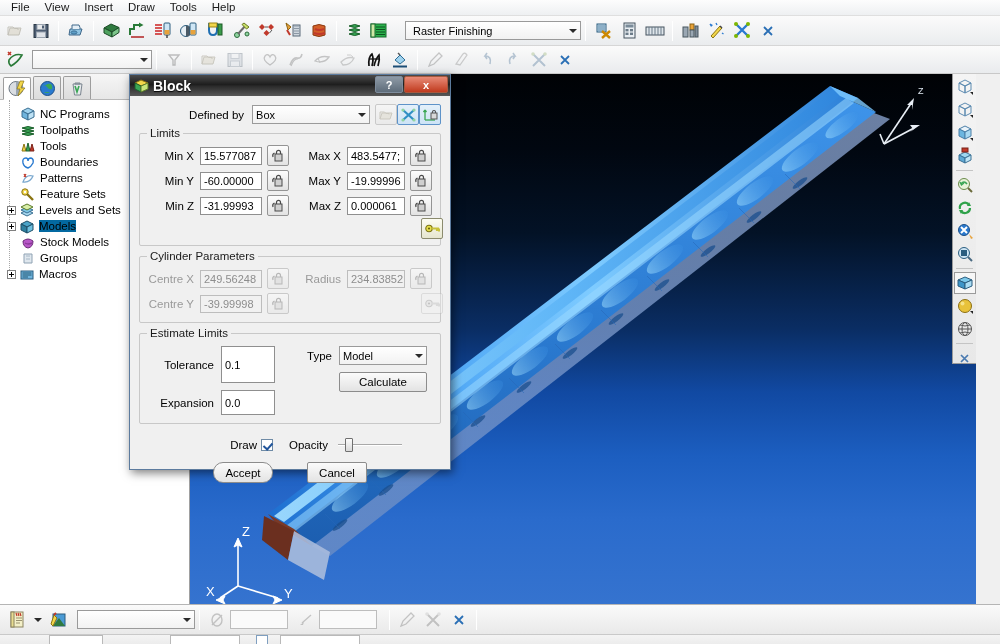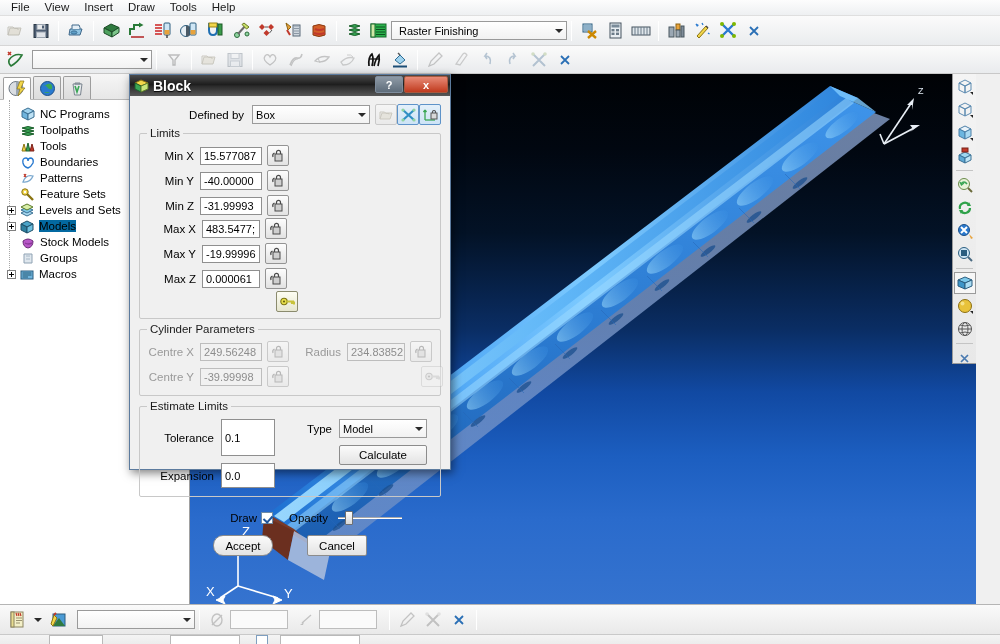--- a/index.html
+++ b/index.html
@@ -54,21 +54,21 @@
     display: flex; align-items: center; position: relative;
     font-size: 11px; padding-left: 3px;
     background: linear-gradient(#ffffff,#f2f2f2);
   }
   .combo .arrow {
     position: absolute; right: 3px; top: 50%; transform: translateY(-50%);
     width: 0; height: 0; border-left: 4px solid transparent;
     border-right: 4px solid transparent; border-top: 4px solid #2a2a2a;
   }
   .combo.lg { width: 120px; }
-  .strategy-combo { width: 176px; margin-left: 2px; }
+  .strategy-combo { width: 176px; margin-left: 16px; }
   .strategy-combo .lbl { padding-left: 22px; color: #000; }
 
   
   .sidebar {
     position: absolute; left: 0; top: 74px; width: 190px; height: 530px;
     background: #ffffff; border-right: 1px solid #a0a0a0;
   }
   .sbtabs {
     height: 26px; background: linear-gradient(#f6f6f6,#e7e7e7);
     display: flex; align-items: center; padding: 2px 0 0 3px;
@@ -945,37 +945,37 @@
                 <rect x="8" y="5" width="6" height="6" fill="#d8d8d8" stroke="#555"></rect>
                 <path d="M9.5 5 V3.6 A1.6 1.6 0 0 1 12.5 3.6 V5" fill="none" stroke="#555" stroke-width="1.1"></path>
               </svg>
           </div>
         </div>
       </div>
 
       <div class="grp" style="padding-top:11px;padding-bottom:6px;">
         <span class="gtitle">Limits</span>
 
-        <div style="display:flex;flex-direction:column;">
+        <div style="display:flex;">
 
           <div style="flex:none;width:145px;">
             <div class="row" style="margin-bottom:4px;">
               <span class="lab" style="width:46px;text-align:right;margin-right:6px;">Min X</span>
               <div class="tfield" style="width:62px;">15.577087</div>
               <div class="lockbtn" style="margin-left:5px;">
                 <svg width="14" height="14" viewBox="0 0 14 14">
                     <rect x="4" y="5" width="7" height="7" fill="#cfcfcf" stroke="#4a4a4a"></rect>
                     <path d="M5.5 5 V3.4 A1.8 1.8 0 0 1 9.5 3.4 V5" fill="none" stroke="#4a4a4a" stroke-width="1.2"></path>
                     <path d="M2 8 Q1 5 3.5 4" fill="none" stroke="#4a4a4a" stroke-width="1.2"></path>
                   </svg>
               </div>
             </div>
             <div class="row" style="margin-bottom:4px;">
               <span class="lab" style="width:46px;text-align:right;margin-right:6px;">Min Y</span>
-              <div class="tfield" style="width:62px;">-40.00000</div>
+              <div class="tfield" style="width:62px;">-60.00000</div>
               <div class="lockbtn" style="margin-left:5px;">
                 <svg width="14" height="14" viewBox="0 0 14 14">
                     <rect x="4" y="5" width="7" height="7" fill="#cfcfcf" stroke="#4a4a4a"></rect>
                     <path d="M5.5 5 V3.4 A1.8 1.8 0 0 1 9.5 3.4 V5" fill="none" stroke="#4a4a4a" stroke-width="1.2"></path>
                     <path d="M2 8 Q1 5 3.5 4" fill="none" stroke="#4a4a4a" stroke-width="1.2"></path>
                   </svg>
               </div>
             </div>
             <div class="row" style="margin-bottom:2px;">
               <span class="lab" style="width:46px;text-align:right;margin-right:6px;">Min Z</span>

